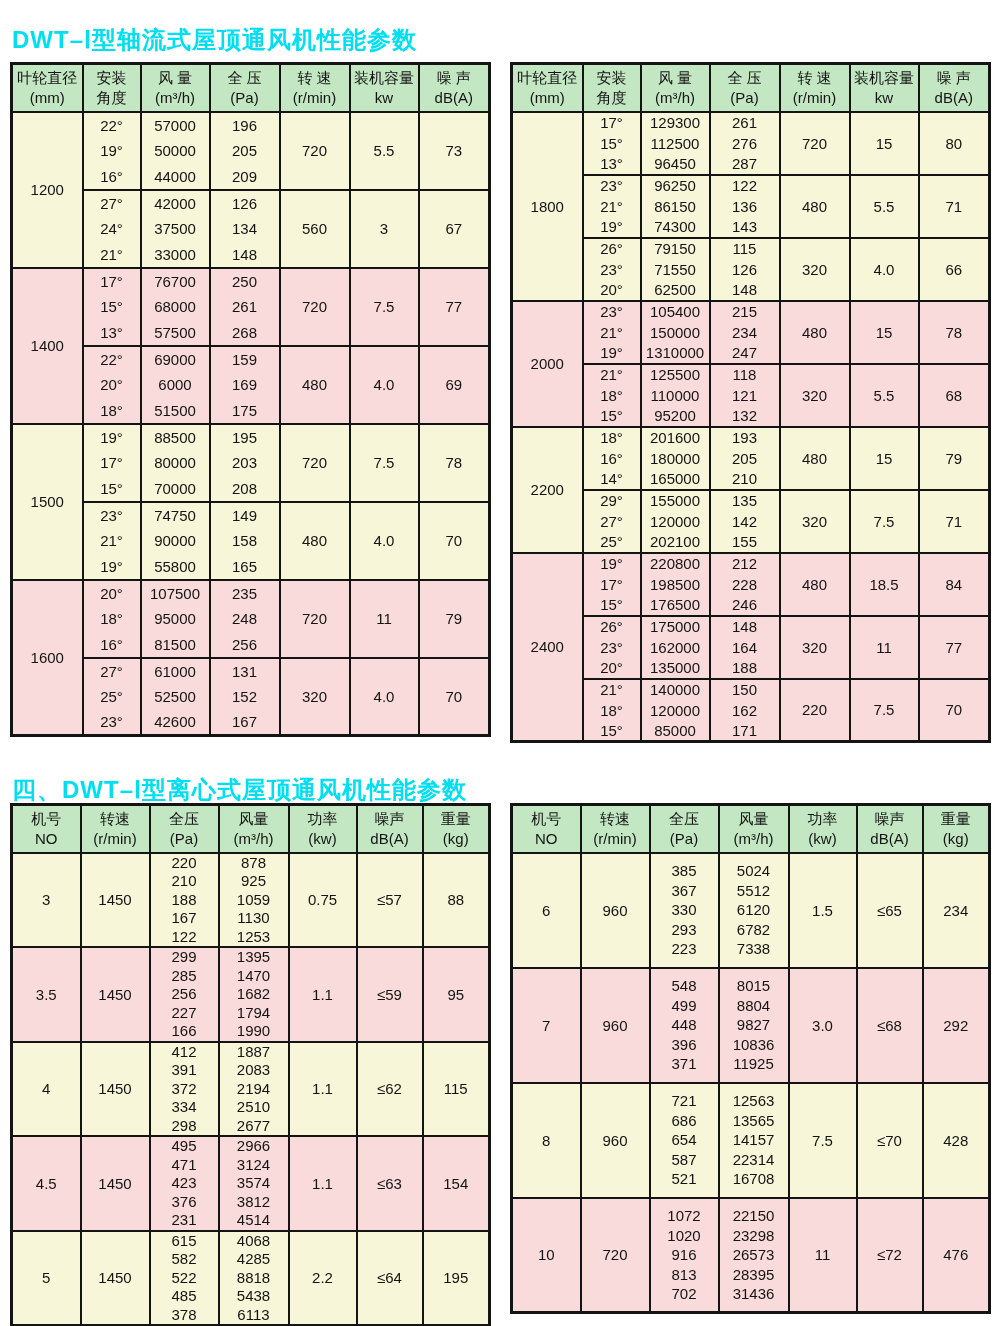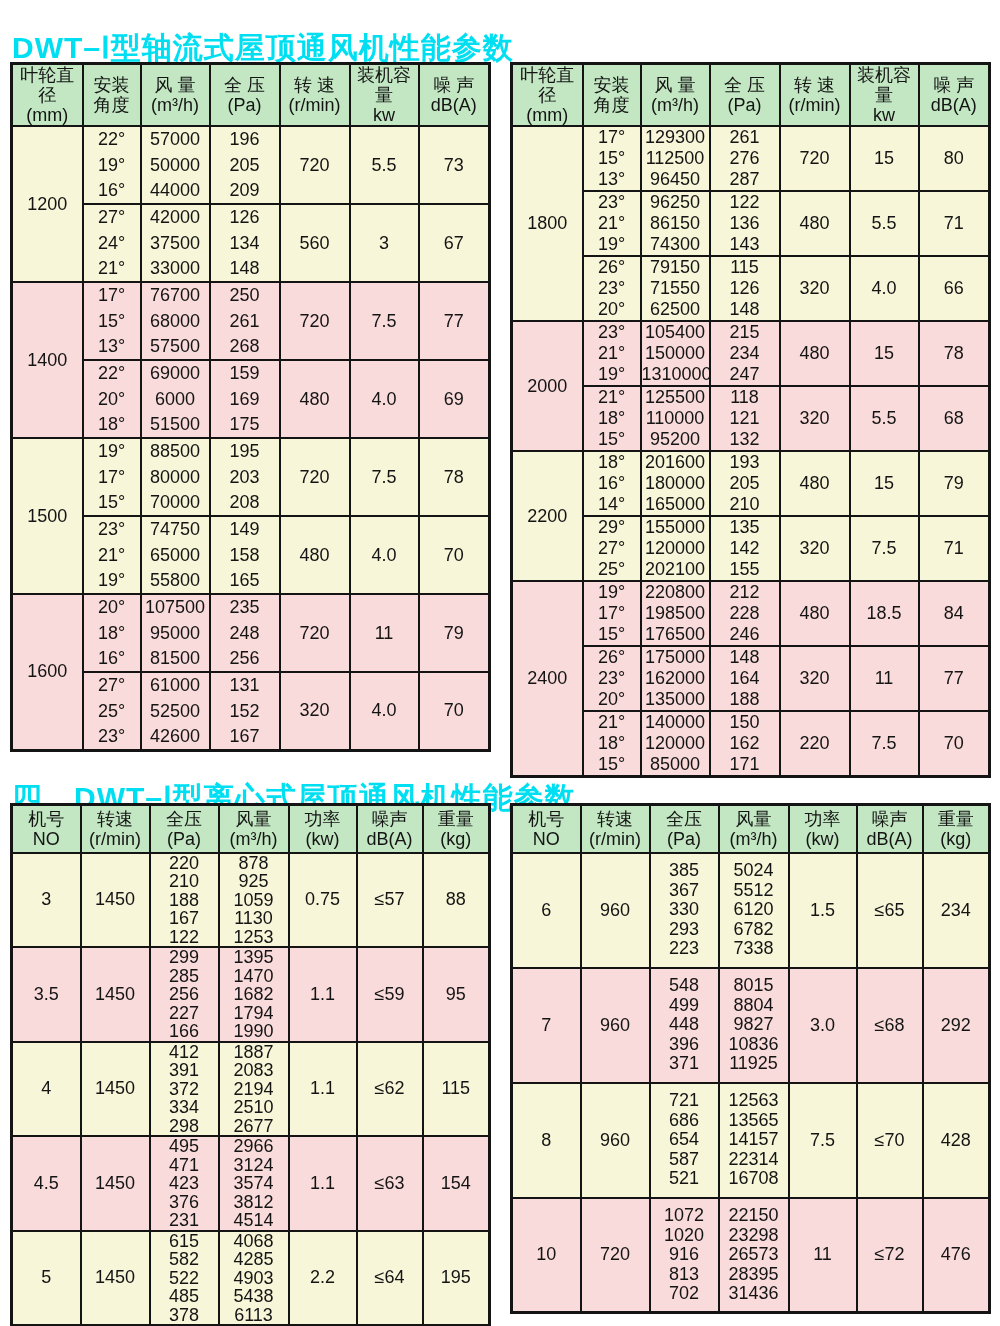--- a/index.html
+++ b/index.html
@@ -9,28 +9,28 @@
     --title:#00dff2;
     --border:#141414;
   }
   html,body{margin:0;padding:0;}
   body{
     width:1000px;height:1326px;background:#ffffff;position:relative;
     font-family:"Liberation Sans",sans-serif;color:#141414;
     -webkit-font-smoothing:antialiased;overflow:hidden;
   }
   .doc-title{
-    position:absolute;left:12px;font-size:30px;font-weight:bold;
+    position:absolute;left:12px;font-size:24px;font-weight:bold;
     color:var(--title);letter-spacing:1px;white-space:nowrap;
   }
   #title-axial{top:8px;}
   #title-cent{top:758px;}
   table.perf{
     position:absolute;border-collapse:collapse;table-layout:fixed;
-    border:3px solid var(--border);font-size:18px;
+    border:3px solid var(--border);font-size:15px;
   }
   #axial-left{left:10px;top:62px;width:478px;}
   #axial-right{left:510px;top:62px;width:478px;}
   #cent-left{left:10px;top:803px;width:478px;}
   #cent-right{left:510px;top:803px;width:478px;}
 
   table.perf th, table.perf td{
     border-left:2px solid var(--border);
     text-align:center;vertical-align:middle;
     padding:0;font-weight:normal;overflow:hidden;
@@ -196,21 +196,21 @@
       <tr class="tone-cream sub-first">
         <td>23°</td>
         <td>74750</td>
         <td>149</td>
         <td rowspan="3">480</td>
         <td rowspan="3">4.0</td>
         <td rowspan="3">70</td>
       </tr>
       <tr class="tone-cream">
         <td>21°</td>
-        <td>65000</td>
+        <td>90000</td>
         <td>158</td>
       </tr>
       <tr class="tone-cream">
         <td>19°</td>
         <td>55800</td>
         <td>165</td>
       </tr>
       <tr class="tone-pink sub-first">
         <td rowspan="6">1600</td>
         <td>20°</td>
@@ -635,21 +635,21 @@
             <div>582</div>
             <div>522</div>
             <div>485</div>
             <div>378</div>
           </div>
         </td>
         <td>
           <div class="stack">
             <div>4068</div>
             <div>4285</div>
-            <div>4903</div>
+            <div>8818</div>
             <div>5438</div>
             <div>6113</div>
           </div>
         </td>
         <td>2.2</td>
         <td>≤64</td>
         <td>195</td>
       </tr>
     </tbody>
 </table>

